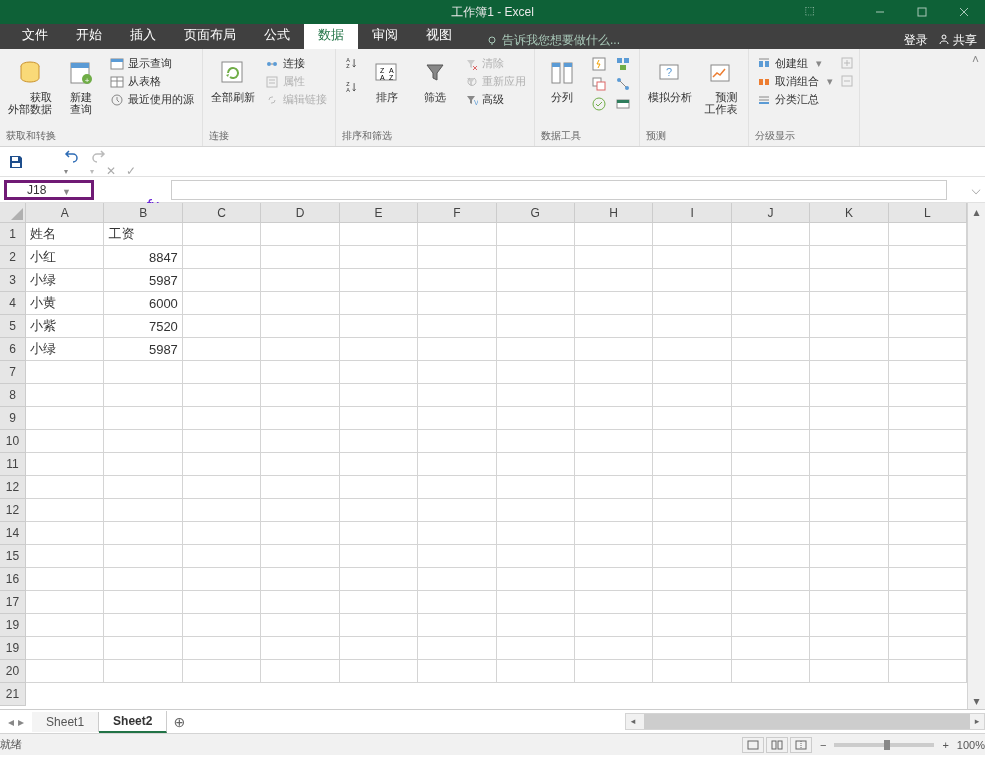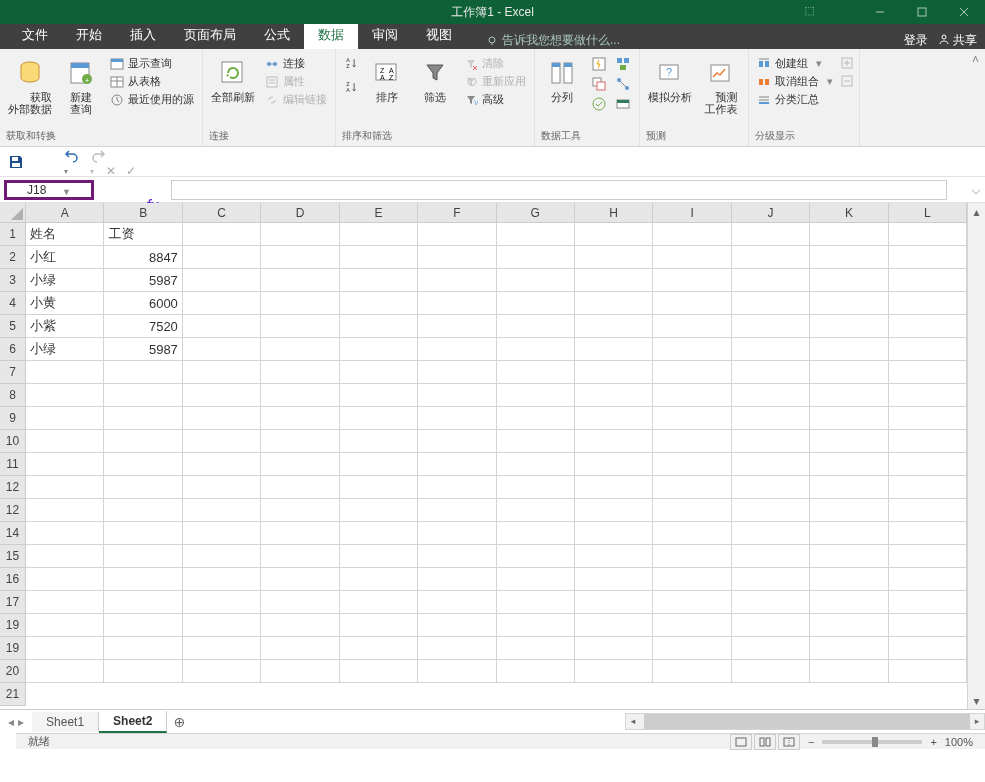--- a/index.html
+++ b/index.html
@@ -52,21 +52,21 @@
 .vsb .down{position:absolute;bottom:0;width:100%;}
 .sheettabs { height:24px; background:#fff; border-top:1px solid #ccc; display:flex; align-items:center; position:relative;}
 .stbtns { display:flex; gap:4px; padding:0 8px; color:#888;}
 .stab { padding:3px 14px; font-size:12px; border-right:1px solid #ccc; cursor:pointer; background:#fff;text-align:center;}
 .stab.active { border-bottom:2px solid #217346; background:#fff; font-weight:700;}
 .stab.inactive { background:#f4f4f4; color:#555;}
 .newsheet { width:24px; text-align:center; color:#666; cursor:pointer; font-size:14px;}
 .hsb { margin-left:auto; width:360px; height:17px; background:#f1f1f1; border:1px solid #d4d4d4; position:relative; display:flex;}
 .hsb .thumb{ width:330px; background:#cdcdcd; margin-left:4px;}
 .hsb .l,.hsb .r{width:14px;text-align:center;color:#666;font-size:9px;line-height:15px;}
-.statusbar { height:16px; background:#f1f1f1; border-top:1px solid #d4d4d4; display:flex; align-items:center; padding:0 12px; font-size:11px; color:#555;margin-left:16px;}
+.statusbar { height:22px; background:#f1f1f1; border-top:1px solid #d4d4d4; display:flex; align-items:center; padding:0 0; font-size:11px; color:#555;}
 .statusbar .right { margin-left:auto; display:flex; align-items:center; gap:8px;}
 .viewbtns { display:flex; gap:2px;}
 .viewbtns div{width:22px;height:16px;border:1px solid #ccc;display:flex;align-items:center;justify-content:center;}
 .zoomslider { width:100px; height:4px; background:#ccc; position:relative;}
 .zoomslider::after{content:"";position:absolute;left:50%;top:-3px;width:6px;height:10px;background:#888;}
 .dimmed { color:#b0b0b0;}
 </style>
 </head>
 <body>
 

